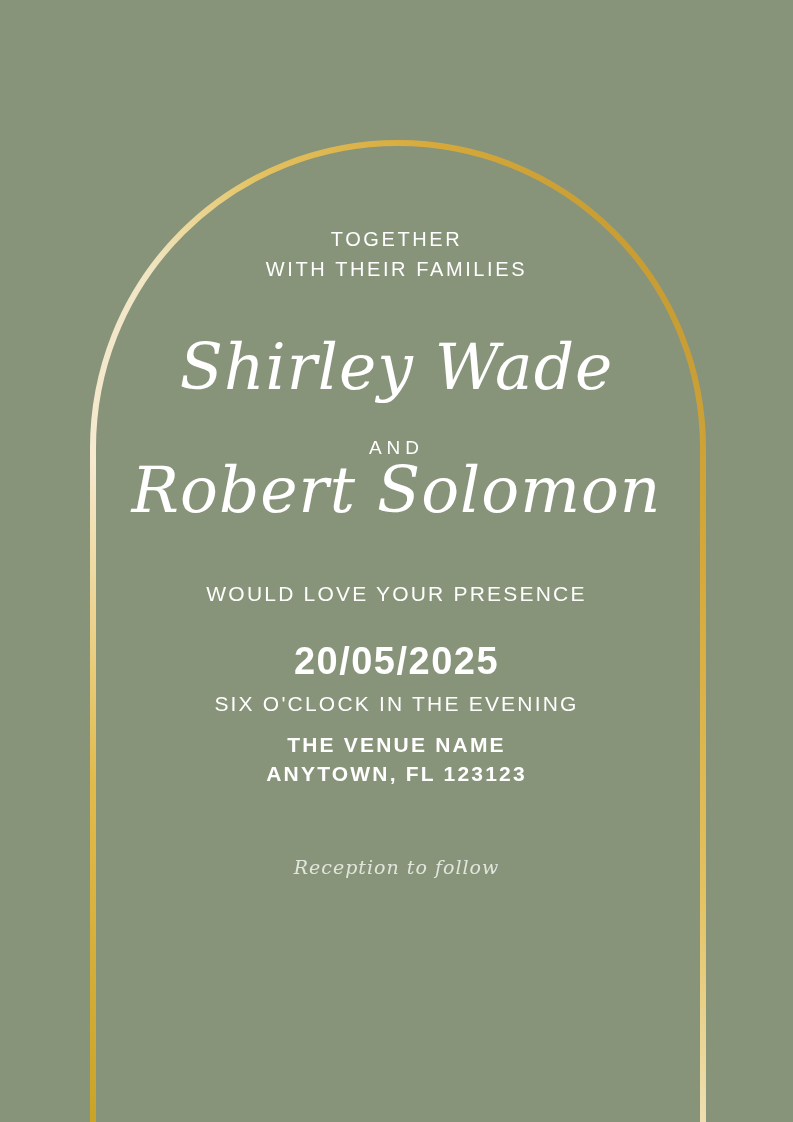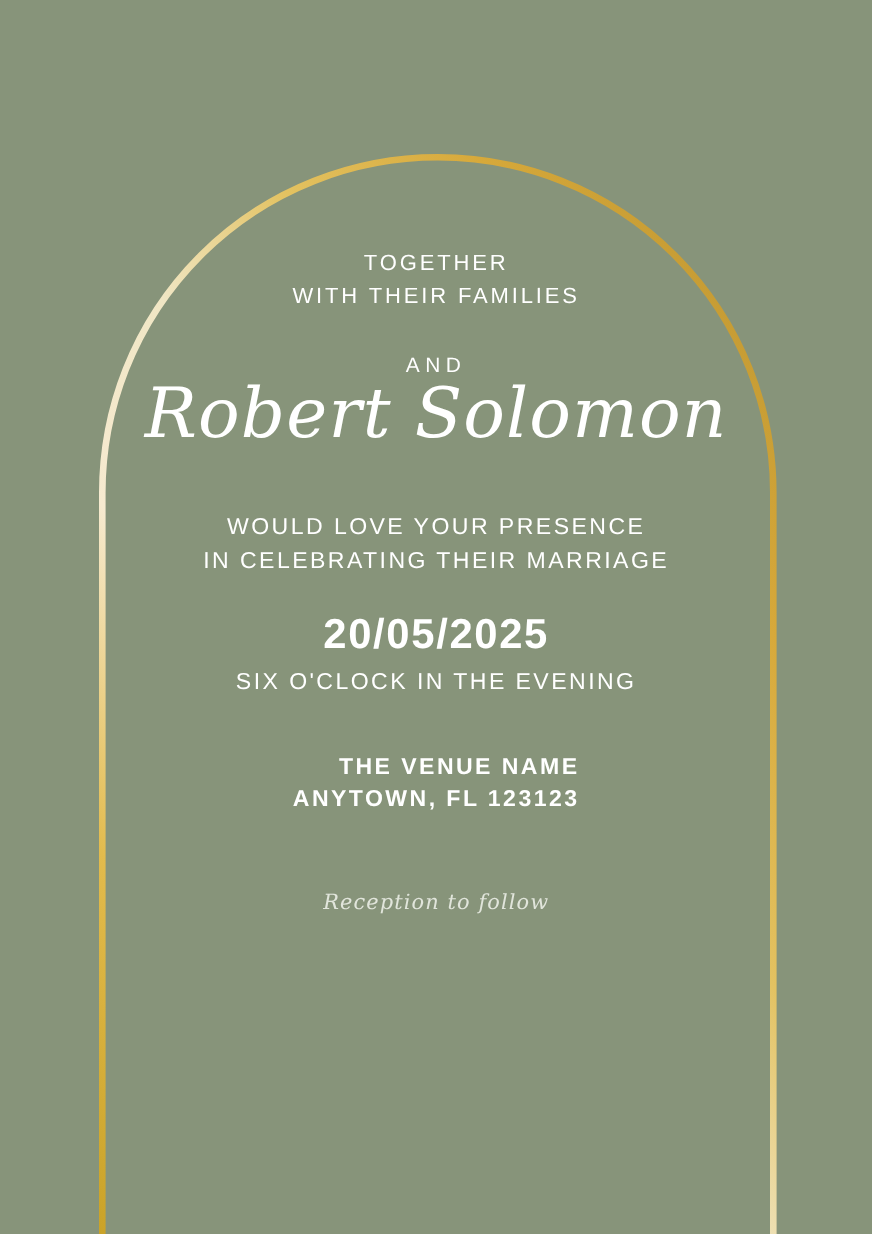--- a/index.html
+++ b/index.html
@@ -105,23 +105,23 @@
   }
   .time {
     margin-top: 10px;
     color: #ffffff;
     text-align: right;
     font-size: 21px;
     letter-spacing: 2.2px;
   }
 
   .venue {
-    margin-top: 51px;
+    margin-top: 14px;
     color: #ffffff;
-    text-align: right;
+    text-align: center;
     font-size: 21px;
     font-weight: 700;
     letter-spacing: 2.2px;
     line-height: 29px;
   }
   .venue div { white-space: nowrap; }
 
   .reception {
     margin-top: 68px;
     color: #e9ece4;
@@ -155,28 +155,28 @@
     </svg>
   </div>
 
   <div class="content">
 
     <div class="intro">
       <div>TOGETHER</div>
       <div>WITH THEIR FAMILIES</div>
     </div>
 
+    <div class="name name-1">Shirley Wade</div>
 
     <div class="and">AND</div>
 
     <div class="name name-2">Robert Solomon</div>
 
     <div class="presence">
       <div>WOULD LOVE YOUR PRESENCE</div>
-      <div>IN CELEBRATING THEIR MARRIAGE</div>
     </div>
 
     <div class="date">20/05/2025</div>
     <div class="time">SIX O'CLOCK IN THE EVENING</div>
 
     <div class="venue">
       <div>THE VENUE NAME</div>
       <div>ANYTOWN, FL 123123</div>
     </div>
 

